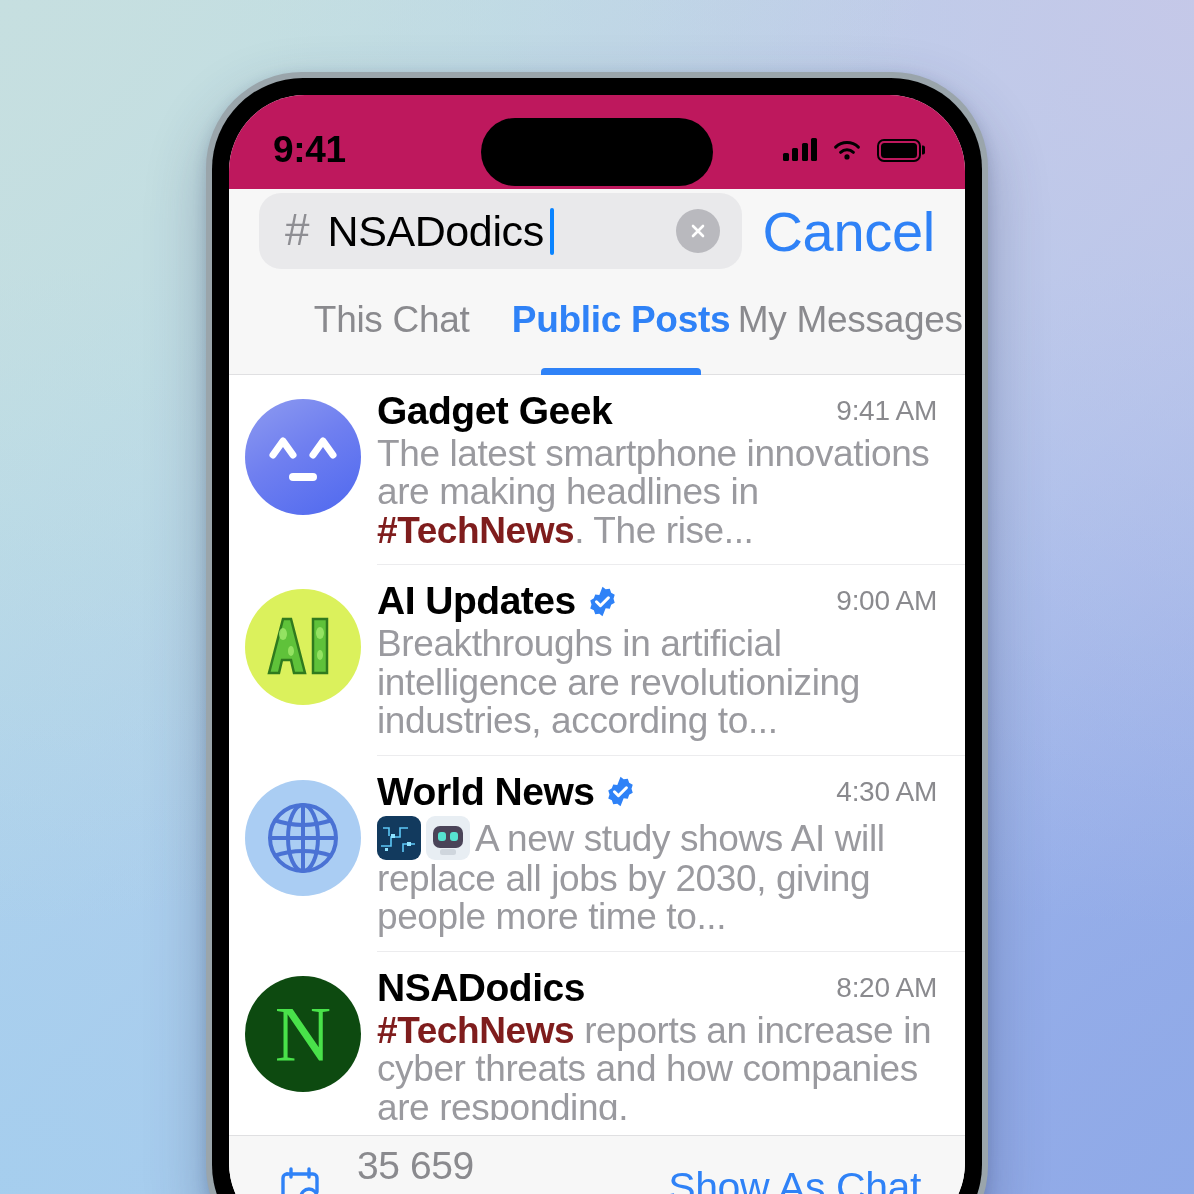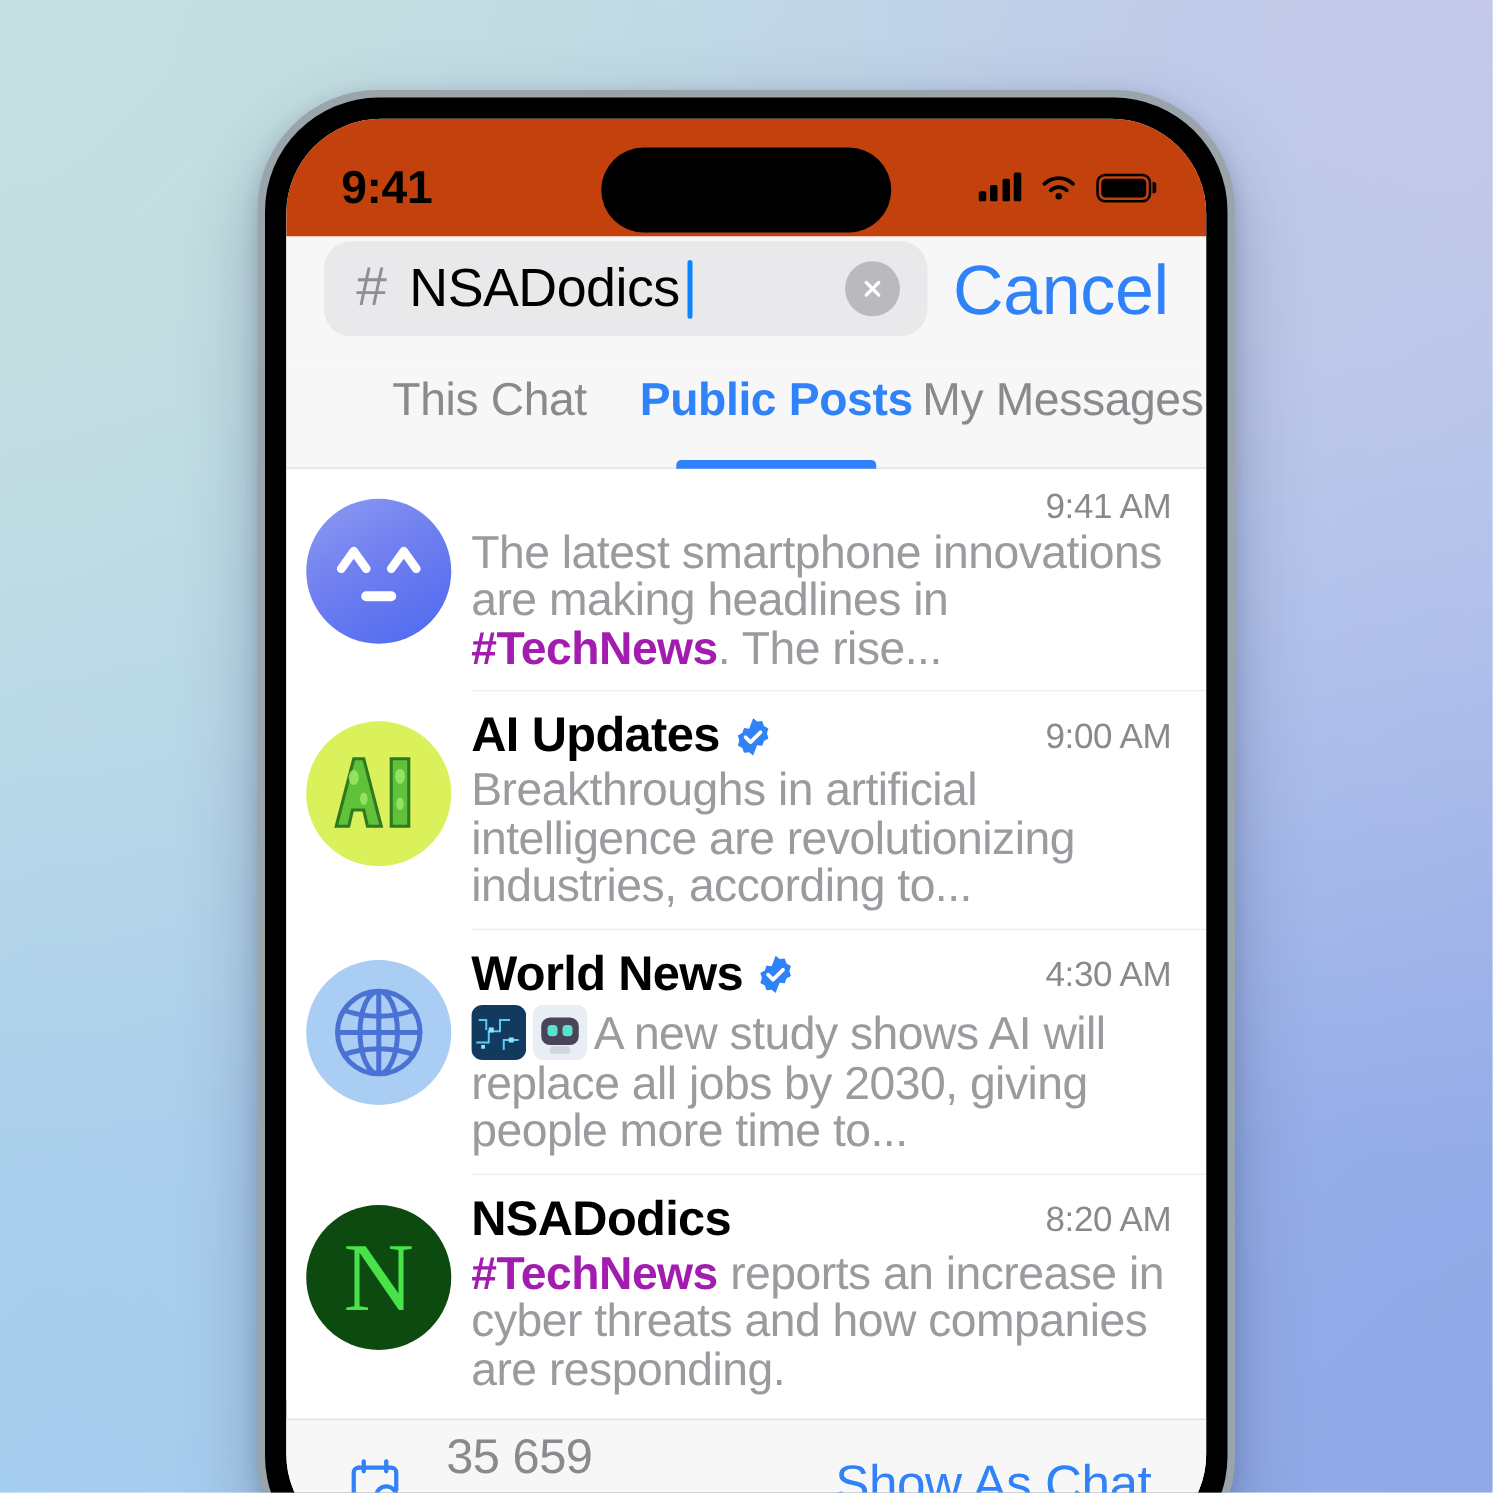--- a/index.html
+++ b/index.html
@@ -48,21 +48,21 @@
     width:100%; height:100%;
     border-radius:76px;
     background:#ffffff;
     overflow:hidden;
     position:relative;
   }
 
   
   .statusbar{
     height:94px;
-    background:#c2410c;
+    background:#be185d;
     position:relative;
     display:flex; align-items:center;
     padding:0 44px;
   }
   .clock{
     font-size:37px; font-weight:700; color:#000;
     letter-spacing:-0.3px;
     margin-top:16px;
   }
   .dynamic-island{
@@ -205,21 +205,21 @@
   .verified{ width:33px; height:33px; flex-shrink:0; display:block; }
   .row-time{
     margin-left:auto;
     font-size:28px; color:#8a8a8e; letter-spacing:-0.3px;
     white-space:nowrap; padding-left:16px;
   }
   .row-text{
     font-size:37px; line-height:1.04; color:#9a9a9f;
     letter-spacing:-0.4px;
   }
-  .row-text .hl{ color:#a21caf; font-weight:600; }
+  .row-text .hl{ color:#7f1d1d; font-weight:600; }
   .thumb{
     display:inline-block;
     width:44px; height:44px;
     border-radius:9px;
     vertical-align:-9px;
     margin-right:5px;
     overflow:hidden;
   }
 
   
@@ -299,20 +299,21 @@
           <div class="avatar" style="background:linear-gradient(150deg,#8e9bf0 0%,#6f7ff0 45%,#4e68ef 100%);">
             <svg viewBox="0 0 116 116" style="width:100%;height:100%">
               <path d="M28 56 L38 42 L48 56" stroke="#fff" stroke-width="7" fill="none" stroke-linecap="round" stroke-linejoin="round"></path>
               <path d="M68 56 L78 42 L88 56" stroke="#fff" stroke-width="7" fill="none" stroke-linecap="round" stroke-linejoin="round"></path>
               <rect x="44" y="74" width="28" height="8" rx="4" fill="#fff"></rect>
             </svg>
           </div>
         </div>
         <div class="row-body">
           <div class="row-head">
+            <span class="row-title">Gadget Geek</span>
             <span class="row-time">9:41 AM</span>
           </div>
           <div class="row-text">
             <span>The latest smartphone innovations are making headlines in </span><span class="hl">#TechNews</span><span>. The rise...</span>
           </div>
         </div>
       </div>
 
       <div class="row">
         <div class="avatar-col">

